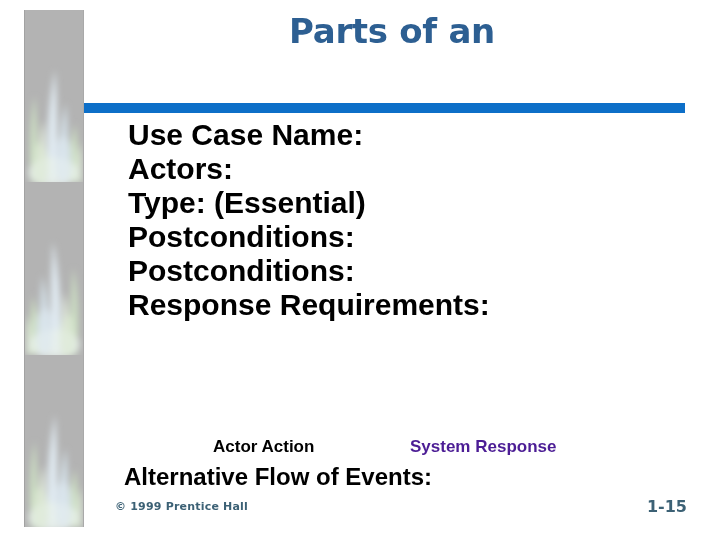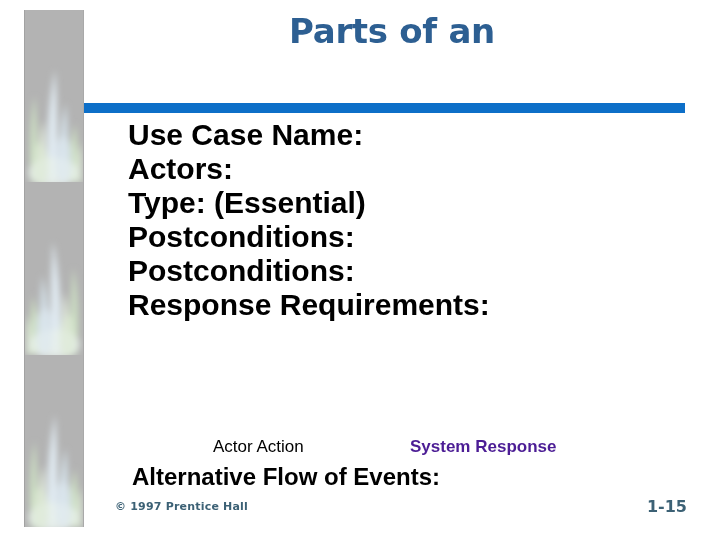--- a/index.html
+++ b/index.html
@@ -36,31 +36,31 @@
     background:#0d6fc8;
   }
   
   .body-list{
     position:absolute;left:128px;top:118px;width:560px;
     font-weight:bold;font-size:30px;line-height:34px;color:#000000;
   }
   
   .col-actor{
     position:absolute;left:213px;top:437px;
-    font-weight:normal;font-size:17px;line-height:20px;color:#000000;
+    font-weight:bold;font-size:17px;line-height:20px;color:#000000;
     white-space:nowrap;
   }
   .col-system{
     position:absolute;left:410px;top:437px;
     font-weight:bold;font-size:17px;line-height:20px;color:#4c1d95;
     white-space:nowrap;
   }
   
   .alt-flow{
-    position:absolute;left:132px;top:462px;
+    position:absolute;left:124px;top:462px;
     font-weight:bold;font-size:24px;line-height:30px;color:#000000;
     white-space:nowrap;
   }
   
   .footer-left{
     position:absolute;left:115px;top:500px;
     font-family:"DejaVu Sans", sans-serif;
     font-weight:bold;font-size:11px;line-height:14px;color:#3c6175;
     letter-spacing:0.2px;
     white-space:nowrap;
@@ -124,16 +124,16 @@
     <div>Postconditions:</div>
     <div>Postconditions:</div>
     <div>Response Requirements:</div>
   </div>
 
   <span class="col-actor">Actor Action</span>
   <span class="col-system">System Response</span>
 
   <div class="alt-flow">Alternative Flow of Events:</div>
 
-  <div class="footer-left">© 1997  Prentice Hall</div>
+  <div class="footer-left">© 1999  Prentice Hall</div>
   <div class="footer-right">1-15</div>
 
 </div>
 
 </body></html>

